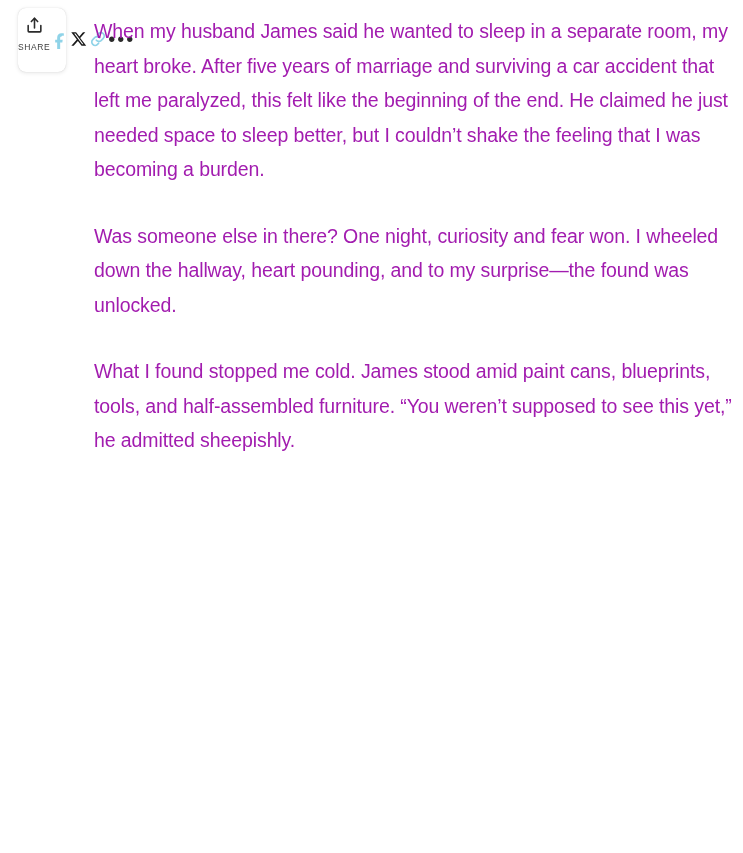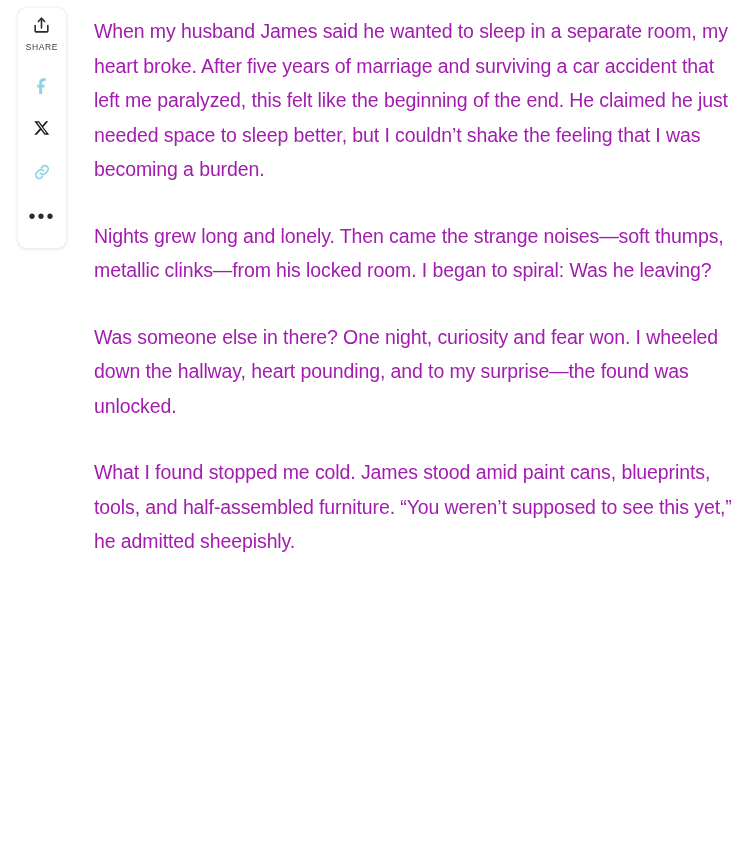--- a/index.html
+++ b/index.html
@@ -23,21 +23,21 @@
   
   .share-rail {
     position: absolute;
     left: 18px;
     top: 8px;
     width: 48px;
     background: #ffffff;
     border-radius: 8px;
     box-shadow: 0 1px 4px rgba(0,0,0,0.10), 0 0 1px rgba(0,0,0,0.18);
     display: flex;
-    flex-direction: column;
+    flex-direction: row;
     align-items: center;
     padding: 8px 0 10px 0;
     box-sizing: border-box;
   }
   .share-head {
     display: flex;
     flex-direction: column;
     align-items: center;
     margin-bottom: 10px;
   }
@@ -130,18 +130,17 @@
     </div>
 
     <div class="rail-btn">
       <span class="dots">•••</span>
     </div>
 
   </div>
 
   <div class="article">
     <p>When my husband James said he wanted to sleep in a separate room, my heart broke. After five years of marriage and surviving a car accident that left me paralyzed, this felt like the beginning of the end. He claimed he just needed space to sleep better, but I couldn’t shake the feeling that I was becoming a burden.</p>
-    <p>Nights grew long and lonely. Then came the strange noises—soft thumps, metallic clinks—from his locked room. I began to spiral: Was he leaving?</p>
     <p>Was someone else in there? One night, curiosity and fear won. I wheeled down the hallway, heart pounding, and to my surprise—the found was unlocked.</p>
     <p>What I found stopped me cold. James stood amid paint cans, blueprints, tools, and half-assembled furniture. “You weren’t supposed to see this yet,” he admitted sheepishly.</p>
   </div>
 
 </div>
 
 </body></html>

